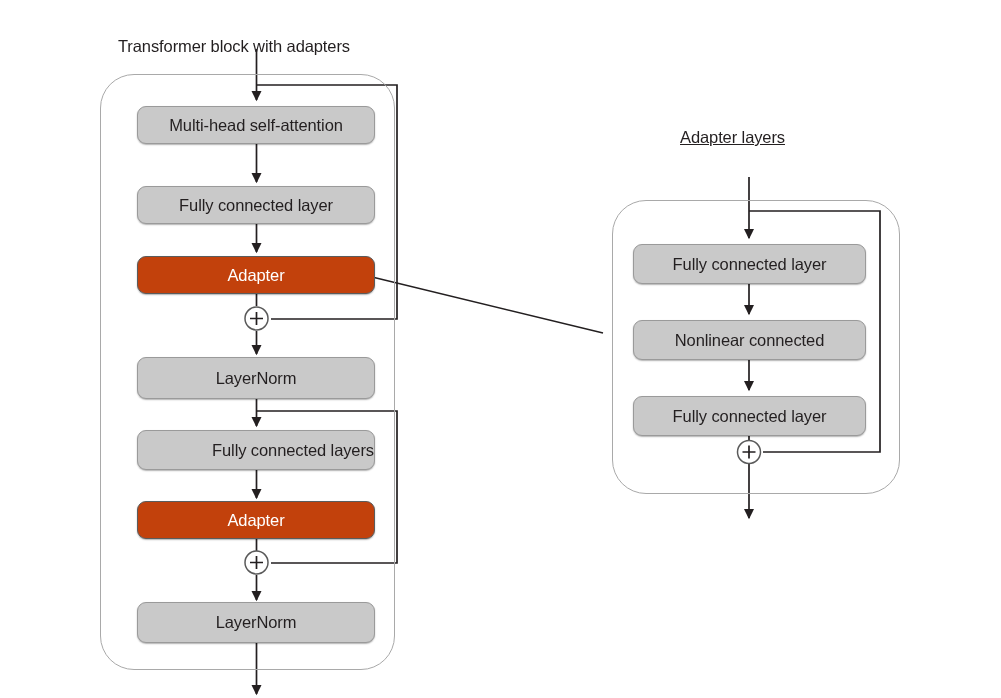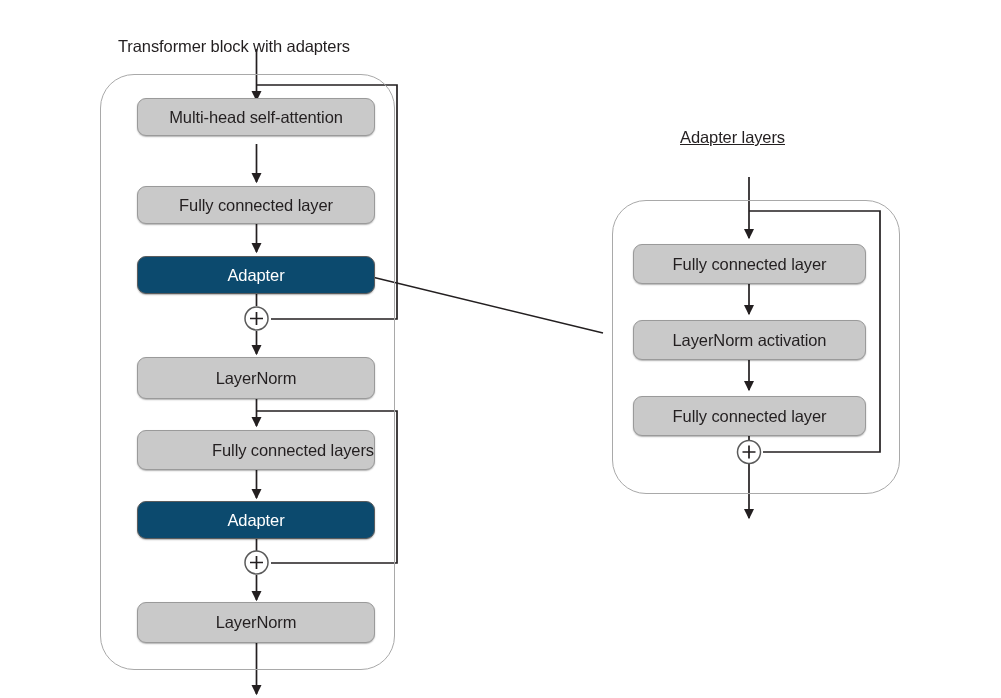--- a/index.html
+++ b/index.html
@@ -52,21 +52,21 @@
     letter-spacing: -0.1px;
     white-space: nowrap;
   }
   .node.light {
     background: #c9c9c9;
     border: 1px solid #9a9a9a;
     color: #231f20;
     box-shadow: 0 1px 1.5px rgba(0,0,0,0.30);
   }
   .node.dark {
-    background: #0c4a6e;
+    background: #c2410c;
     border: 1px solid #5a5c5d;
     color: #ffffff;
     box-shadow: 0 1px 1.5px rgba(0,0,0,0.30);
   }
   .panel {
     position: absolute;
     box-sizing: border-box;
     border: 1.1px solid #a9a9a9;
     border-radius: 34px;
     background: transparent;
@@ -140,21 +140,21 @@
     </g>
   </svg>
 
   <div class="caption" style="left:118px; top:25px;">Transformer block with adapters</div>
 
   <div class="caption" style="left:680px; top:116px;text-decoration:underline;">Adapter layers</div>
 
 
   <div class="panel" style="left:100px; top:62px; width:295px; height:596px;"></div>
 
-  <div class="node light" style="left:137px; top:86px; width:238px; height:38px;">
+  <div class="node light" style="left:137px; top:94px; width:238px; height:38px;">
     <span>Multi-head  self-attention</span>
   </div>
 
   <div class="node light" style="left:137px; top:174px; width:238px; height:38px;">
     <span>Fully connected layer</span>
   </div>
 
   <div class="node dark" style="left:137px; top:244px; width:238px; height:38px;">
     <span>Adapter</span>
   </div>
@@ -175,20 +175,20 @@
     <span>LayerNorm</span>
   </div>
 
   <div class="panel" style="left:612px; top:188px; width:288px; height:294px;"></div>
 
   <div class="node light" style="left:633px; top:232px; width:233px; height:40px;">
     <span>Fully connected layer</span>
   </div>
 
   <div class="node light" style="left:633px; top:308px; width:233px; height:40px;">
-    <span>LayerNorm activation</span>
+    <span>Nonlinear connected</span>
   </div>
 
   <div class="node light" style="left:633px; top:384px; width:233px; height:40px;">
     <span>Fully connected layer</span>
   </div>
 
 </div>
 
 </body></html>

